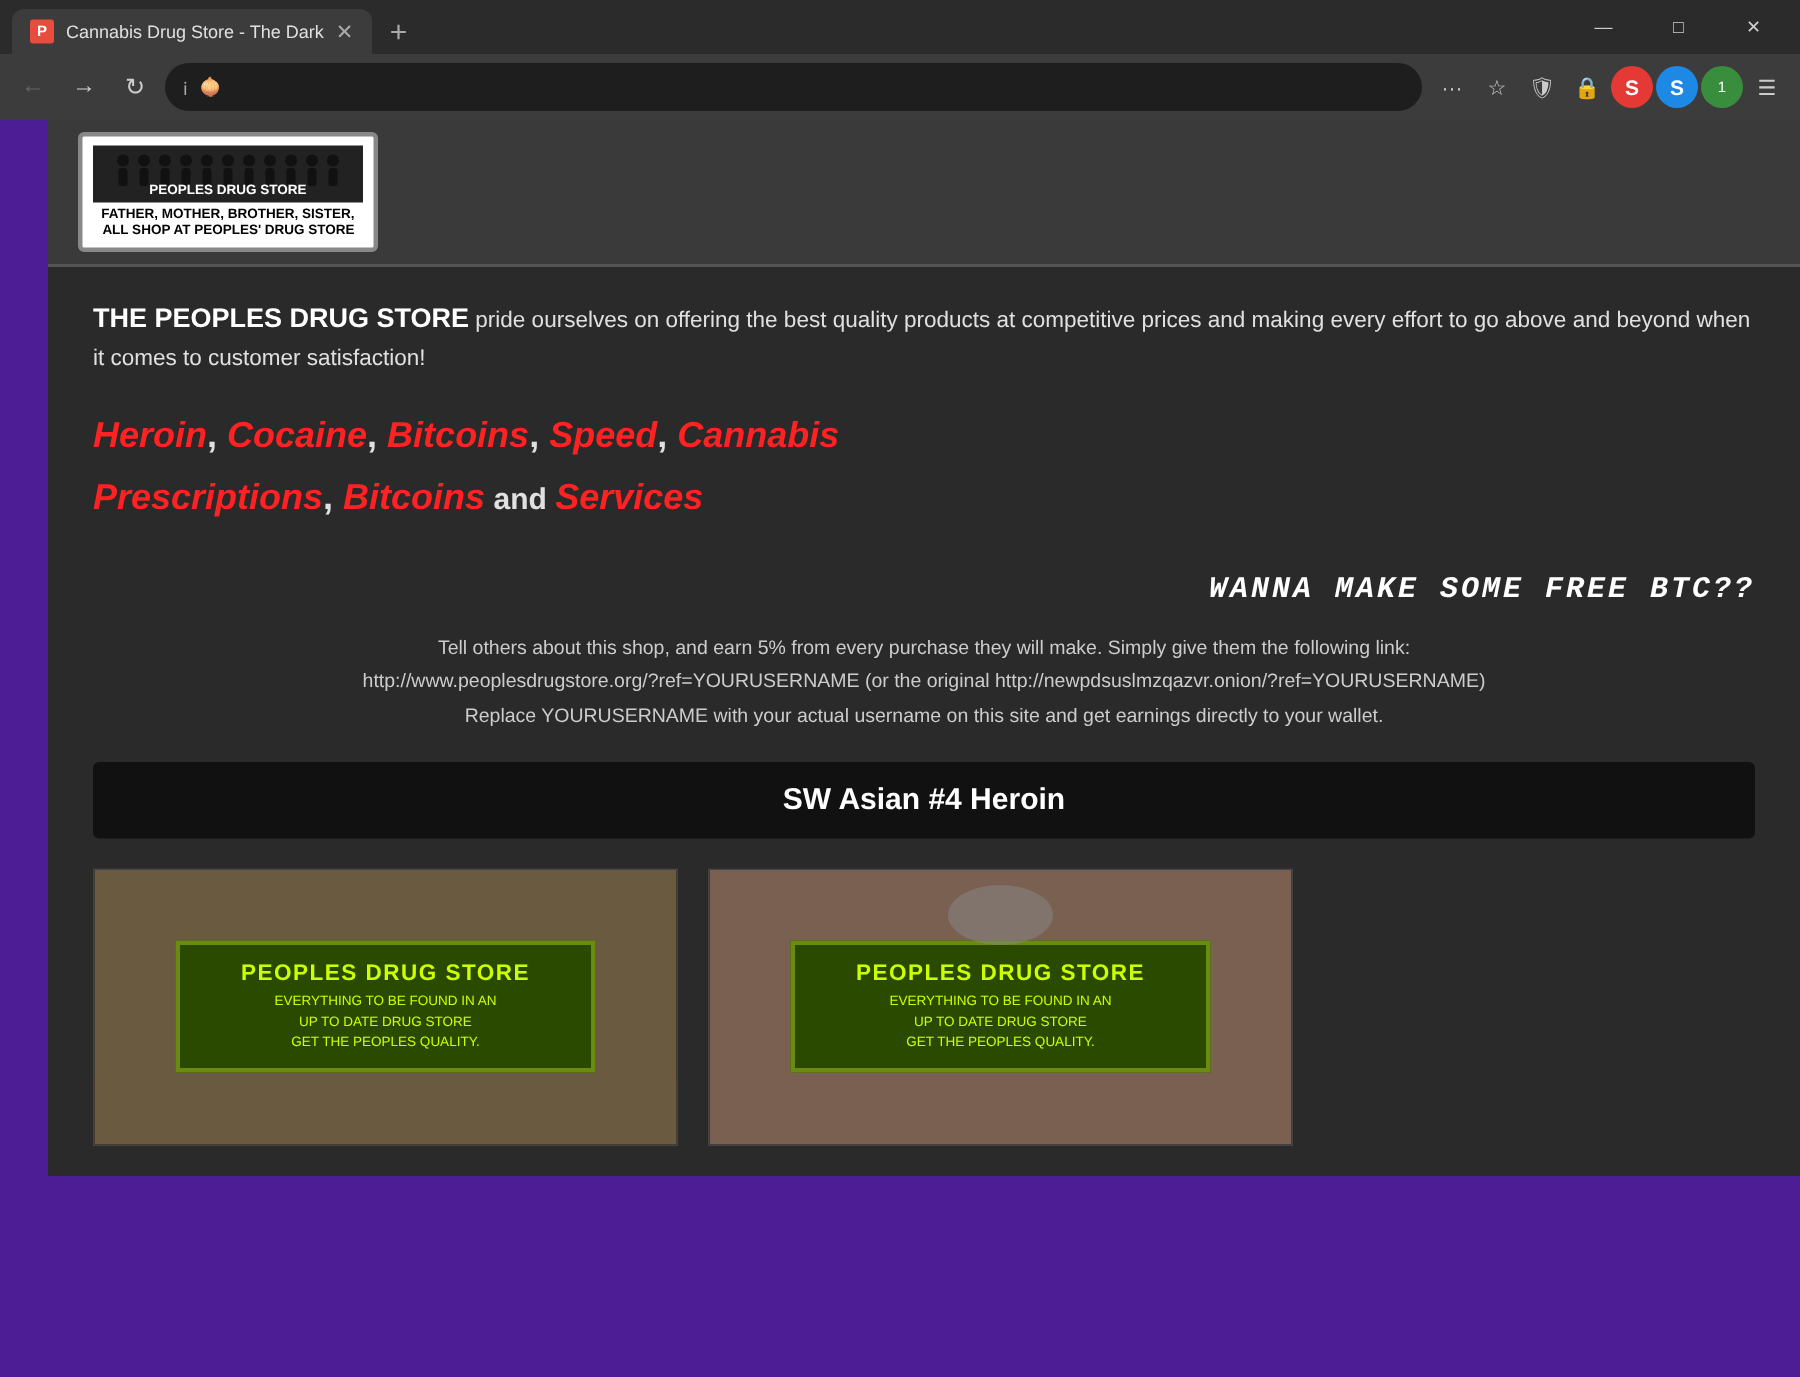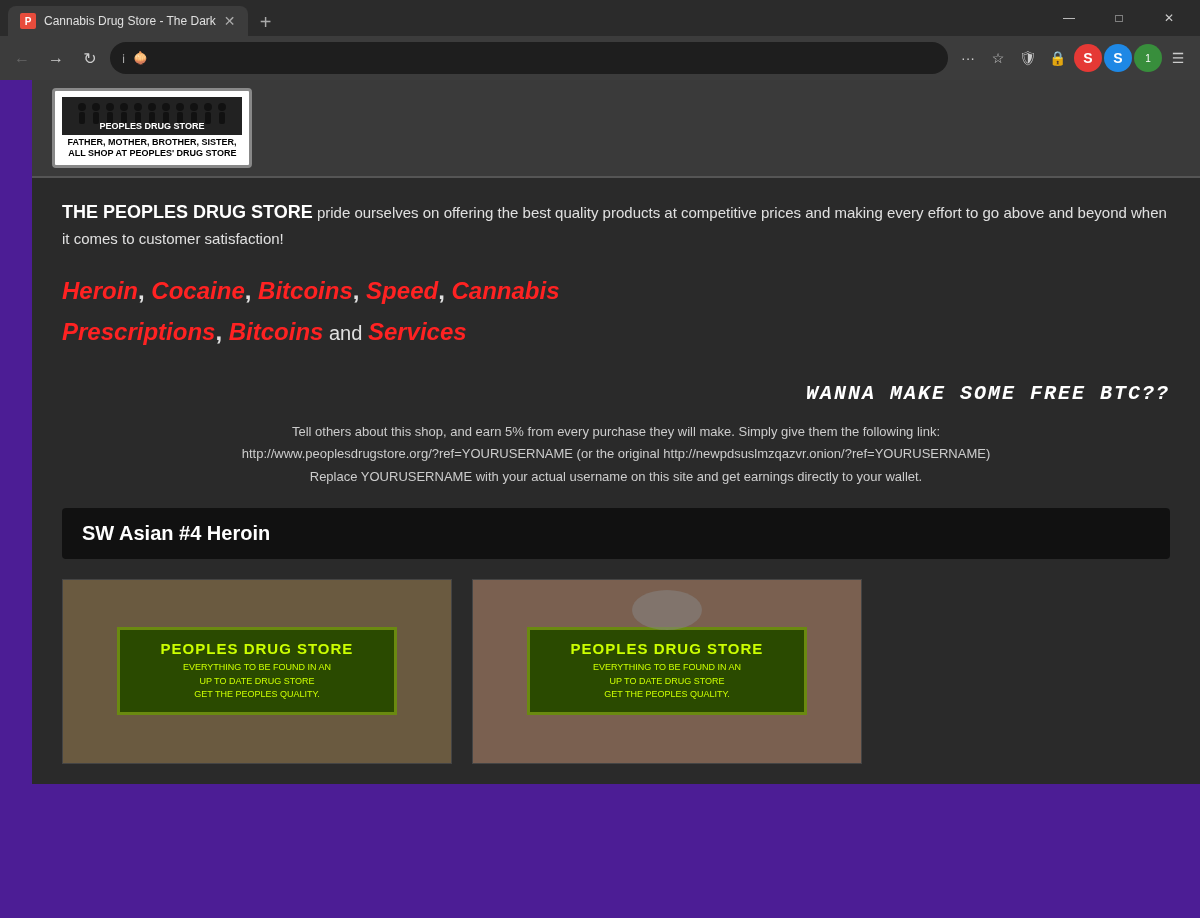--- a/index.html
+++ b/index.html
@@ -137,40 +137,41 @@
     }
 
     .intro-text { font-size: 15px; line-height: 1.6; margin-bottom: 20px; }
     .intro-text .store-name { font-weight: bold; font-size: 18px; color: white; text-align: center; }
 
     .category-intro { font-size: 15px; margin-bottom: 10px; color: #e0e0e0; }
 
     .category-links { font-size: 24px; font-style: italic; font-weight: bold; line-height: 1.7; margin-bottom: 30px; }
     .cat-link { color: #ff2222; cursor: pointer; }
     .cat-comma { color: #e0e0e0; font-style: normal; }
-    .cat-and { color: #e0e0e0; font-style: normal; font-weight: normal; font-size: 20px; }
+    .cat-and { color: #e0e0e0; font-style: normal; font-weight: bold; font-size: 20px; }
 
     .btc-section { margin-bottom: 20px; }
     .btc-headline {
       font-size: 20px;
       font-weight: bold;
       font-style: italic;
       font-family: 'Courier New', monospace;
       color: white;
       margin-bottom: 16px;
       letter-spacing: 2px;
       text-align: right;
     }
     .btc-desc { font-size: 13px; line-height: 1.7; color: #ccc; text-align: center; }
 
     .product-section-header {
       background: #111;
       border-radius: 4px;
       padding: 14px 20px;
       margin-bottom: 20px;
+      text-align: center;
     }
     .product-section-title { color: white; font-size: 20px; font-weight: bold; }
 
     .product-images {
       display: flex;
       gap: 20px;
     }
     .product-img-placeholder {
       width: 390px;
       height: 185px;

